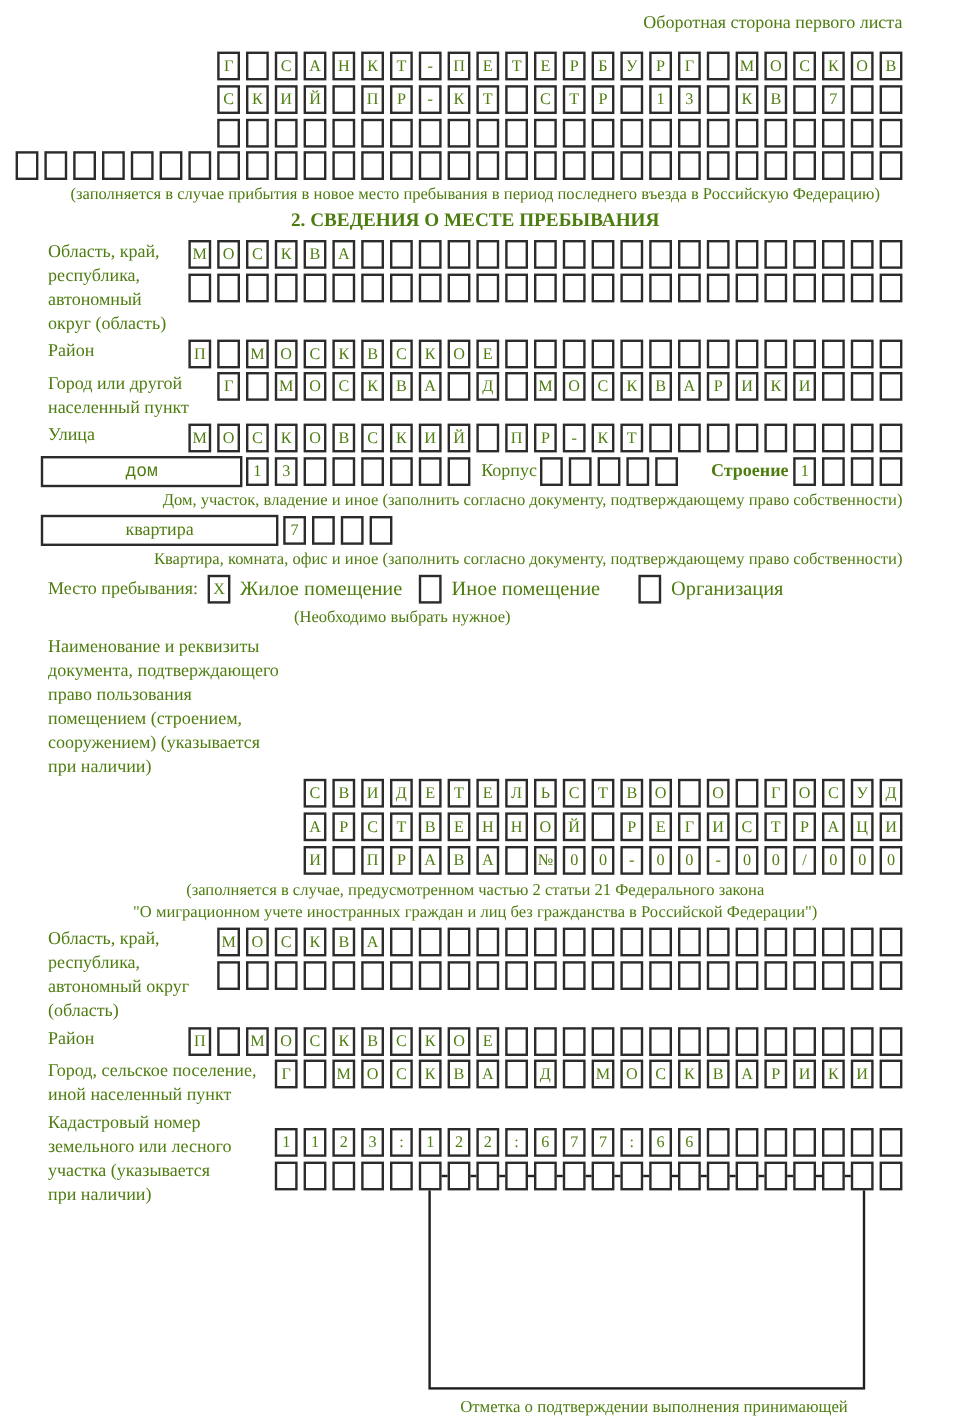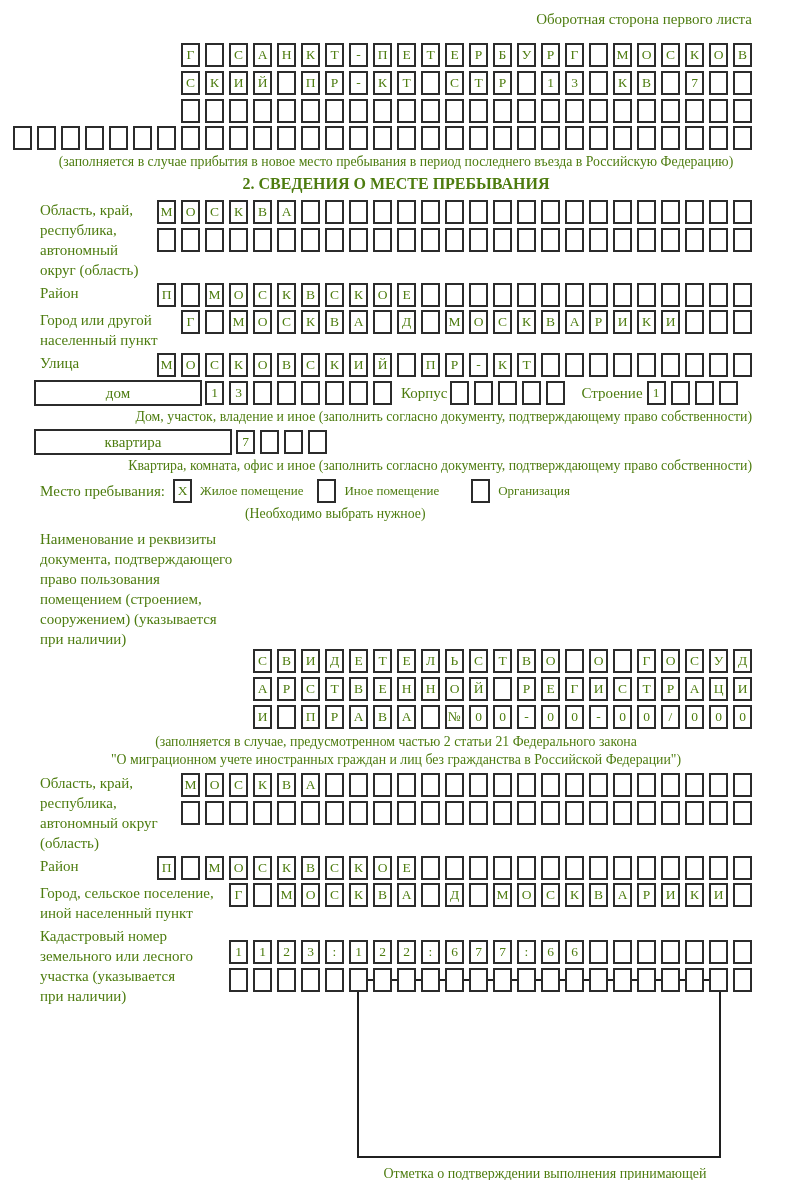--- a/index.html
+++ b/index.html
@@ -23,29 +23,29 @@
     display:inline-flex;align-items:center;justify-content:center;
     font-size:13.5px;line-height:1;flex:0 0 auto;background:#fff;
   }
   .fullrow{margin:3px 0 3px -27px;}
   .inline-row{display:flex;align-items:center;margin-bottom:2px;}
   .bigbox{
     border:2px solid #2b2b2b;height:26px;box-sizing:border-box;
     display:flex;align-items:center;justify-content:center;
     font-size:15px;flex:0 0 auto;background:#fff;
   }
-  .bb-dom{width:168px;margin-left:-6px;margin-right:3px;}
+  .bb-dom{width:168px;margin-left:-6px;margin-right:3px;font-family:Liberation Mono, monospace;}
   .bb-kv{width:198px;margin-left:-6px;margin-right:4px;}
   .inline-label{font-size:15px;line-height:24px;flex:0 0 auto;}
   .ml9{margin-left:9px;margin-right:3px;}
-  .ml10{margin-left:16px;margin-right:4px;}
+  .ml10{margin-left:27px;margin-right:4px;font-weight:bold;}
   .fieldnote{margin:2px 0 3px;text-align:right;}
   .mesto-row{display:flex;align-items:center;margin:4px 0 2px;}
   .mesto-label{font-size:15px;margin-right:8px;text-align:right;}
-  .opt-label{font-size:13px;margin:0 14px 0 8px;}
+  .opt-label{font-size:17px;margin:0 14px 0 8px;}
   .opt-label.last{margin-right:0;}
   .gap18{margin-left:18px;}
   .mesto-note{margin:0 0 6px 205px;}
   .doc-group{margin-top:2px;margin-bottom:4px;flex-direction:column;}
   .fact-heading{margin:6px 0 6px;}
   .fact-notes{margin-bottom:4px;}
   .kad-rows{padding-top:14px;}
   .stamp{width:360px;height:175px;border:2px solid #202020;margin:-30px 0 6px 317px;background:#fff;}
   .stamp-caption{width:430px;margin-left:290px;text-align:center;font-size:14px;line-height:20px;white-space:pre-line;}
 </style>

